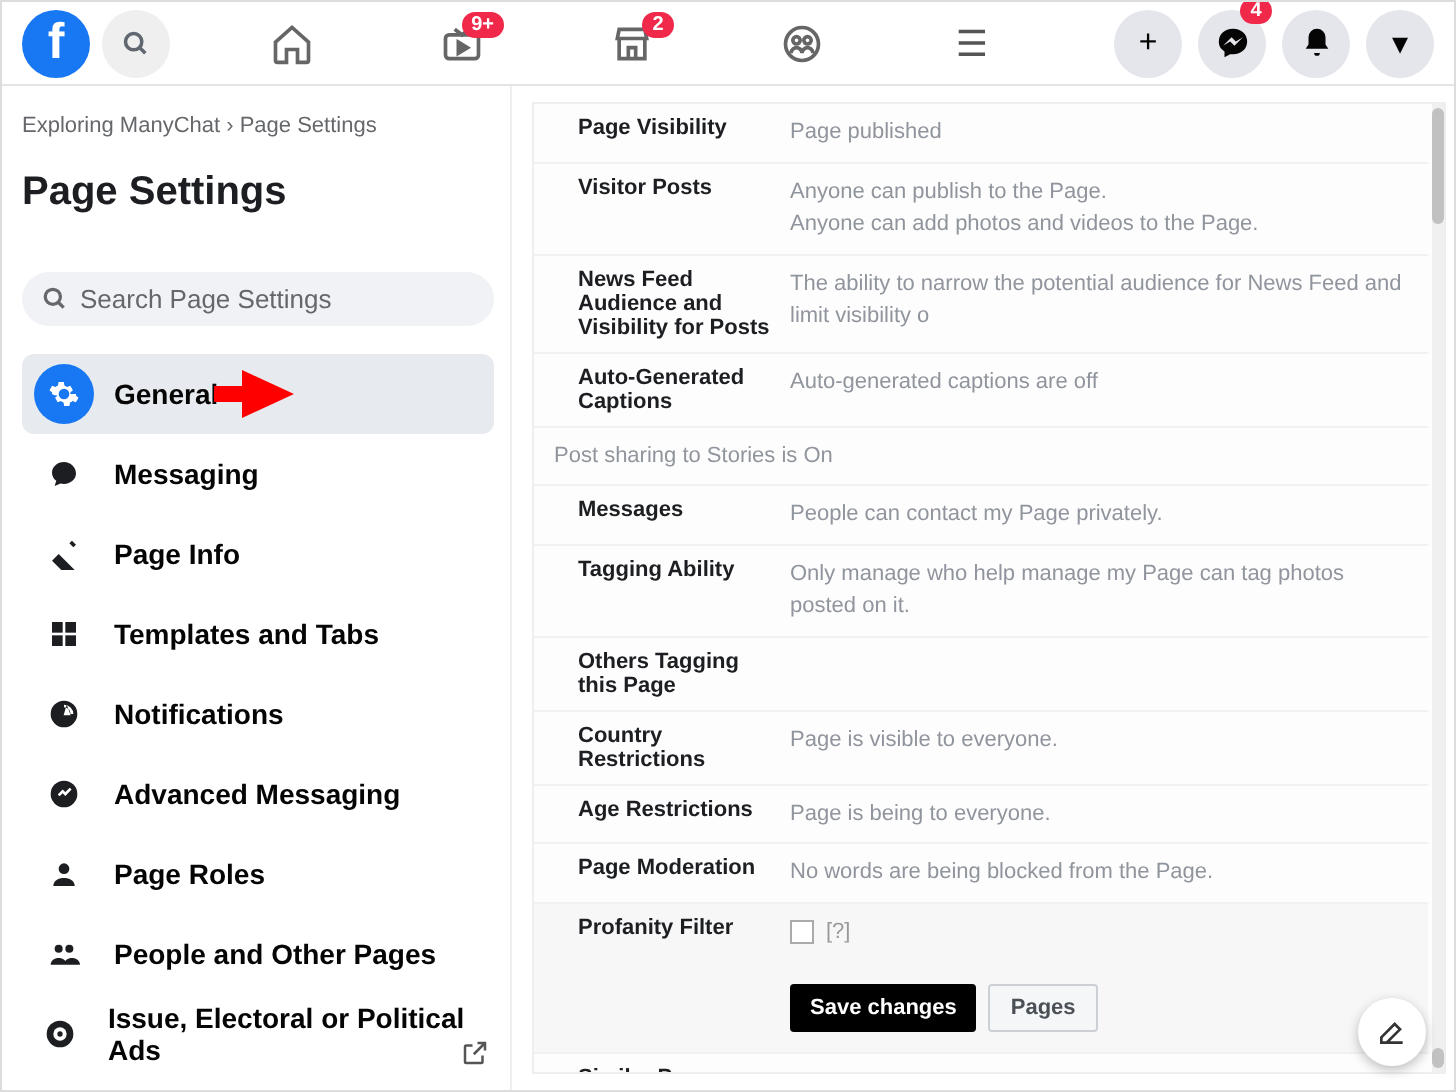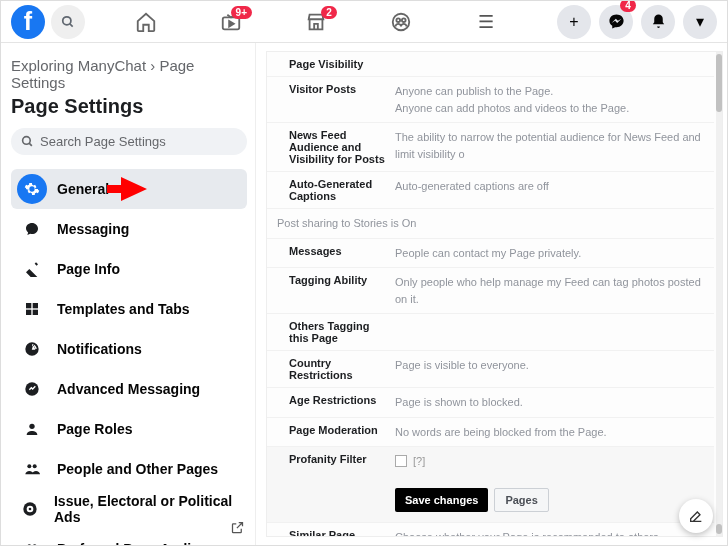--- a/index.html
+++ b/index.html
@@ -14,22 +14,22 @@
 .nav-icons { display: flex; gap: 35px; margin: 0 20px; }
 .badge { position: absolute; top: -5px; right: 4px; background: #f02849; color: #fff; font-size: 10px; font-weight: 700; border-radius: 8px; padding: 1px 5px; min-width: 16px; text-align: center; }
 .ham { font-size: 18px; color: #555; }
 .right-icons { display: flex; gap: 8px; margin-left: 10px; }
 .circle-btn { width: 34px; height: 34px; border-radius: 50%; background: #e4e6eb; display: flex; align-items: center; justify-content: center; color: #050505; position: relative; }
 .circle-btn .badge { top: -6px; right: -3px; }
 
 
 .main { display: flex; height: calc(100% - 42px); }
 .sidebar { width: 255px; padding: 14px 8px 0 10px; border-right: 1px solid #eee; position: relative; }
-.breadcrumb { font-size: 15px; color: #65676b; margin-bottom: 4px; }
-.page-title { font-size: 20px; font-weight: 800; color: #1c1e21; margin-bottom: 10px; }
+.breadcrumb { font-size: 11px; color: #65676b; margin-bottom: 16px; }
+.page-title { font-size: 20px; font-weight: 800; color: #1c1e21; margin-bottom: 28px; }
 .side-search { display: flex; align-items: center; background: #f0f2f5; border-radius: 16px; padding: 6px 10px; margin-bottom: 14px; color: #65676b; font-size: 13px; }
 .side-search svg { margin-right: 6px; }
 .side-item { display: flex; align-items: center; height: 40px; padding: 0 6px; border-radius: 6px; cursor: pointer; position: relative; }
 .side-item.active { background: #e7eaee; }
 .side-icon { width: 30px; height: 30px; border-radius: 50%; display: flex; align-items: center; justify-content: center; margin-right: 10px; font-size: 15px; }
 .side-item.active .side-icon { background: #1877f2; color: #fff; }
 .side-label { font-size: 14px; color: #050505; font-weight: 600; }
 .pointer { position: absolute; right: 100px; width: 40px; height: 24px; }
 .pointer svg path { fill: #ff0000; }
 .corner-link { position: absolute; bottom: 6px; right: 10px; color: #555; }
@@ -231,20 +231,23 @@
           <path d="M14 4h6v6M20 4l-9 9M18 14v5a1 1 0 01-1 1H5a1 1 0 01-1-1V7a1 1 0 011-1h5"></path>
         </svg>
     </div>
   </div>
 
   <div class="content">
     <div class="scrollbox">
       <div class="scroll-inner" id="rows">
           <div class="row">
             <div class="row-label">Page Visibility</div>
+            <div class="row-value">
+              <div>Page published</div>
+            </div>
           </div>
           <div class="row">
             <div class="row-label">Visitor Posts</div>
             <div class="row-value">
               <div>Anyone can publish to the Page.</div>
               <div>Anyone can add photos and videos to the Page.</div>
             </div>
           </div>
           <div class="row">
             <div class="row-label">News Feed Audience and Visibility for Posts</div>
@@ -265,36 +268,36 @@
           </div>
           <div class="row">
             <div class="row-label">Messages</div>
             <div class="row-value">
               <div>People can contact my Page privately.</div>
             </div>
           </div>
           <div class="row">
             <div class="row-label">Tagging Ability</div>
             <div class="row-value">
-              <div>Only people who help manage my Feed can tag photos posted on it.</div>
+              <div>Only manage who help manage my Page can tag photos posted on it.</div>
             </div>
           </div>
           <div class="row">
             <div class="row-label">Others Tagging this Page</div>
           </div>
           <div class="row">
             <div class="row-label">Country Restrictions</div>
             <div class="row-value">
               <div>Page is visible to everyone.</div>
             </div>
           </div>
           <div class="row">
             <div class="row-label">Age Restrictions</div>
             <div class="row-value">
-              <div>Page is shown to blocked.</div>
+              <div>Page is being to everyone.</div>
             </div>
           </div>
           <div class="row">
             <div class="row-label">Page Moderation</div>
             <div class="row-value">
               <div>No words are being blocked from the Page.</div>
             </div>
           </div>
           <div class="row expanded">
             <div class="row-label">Profanity Filter</div>

